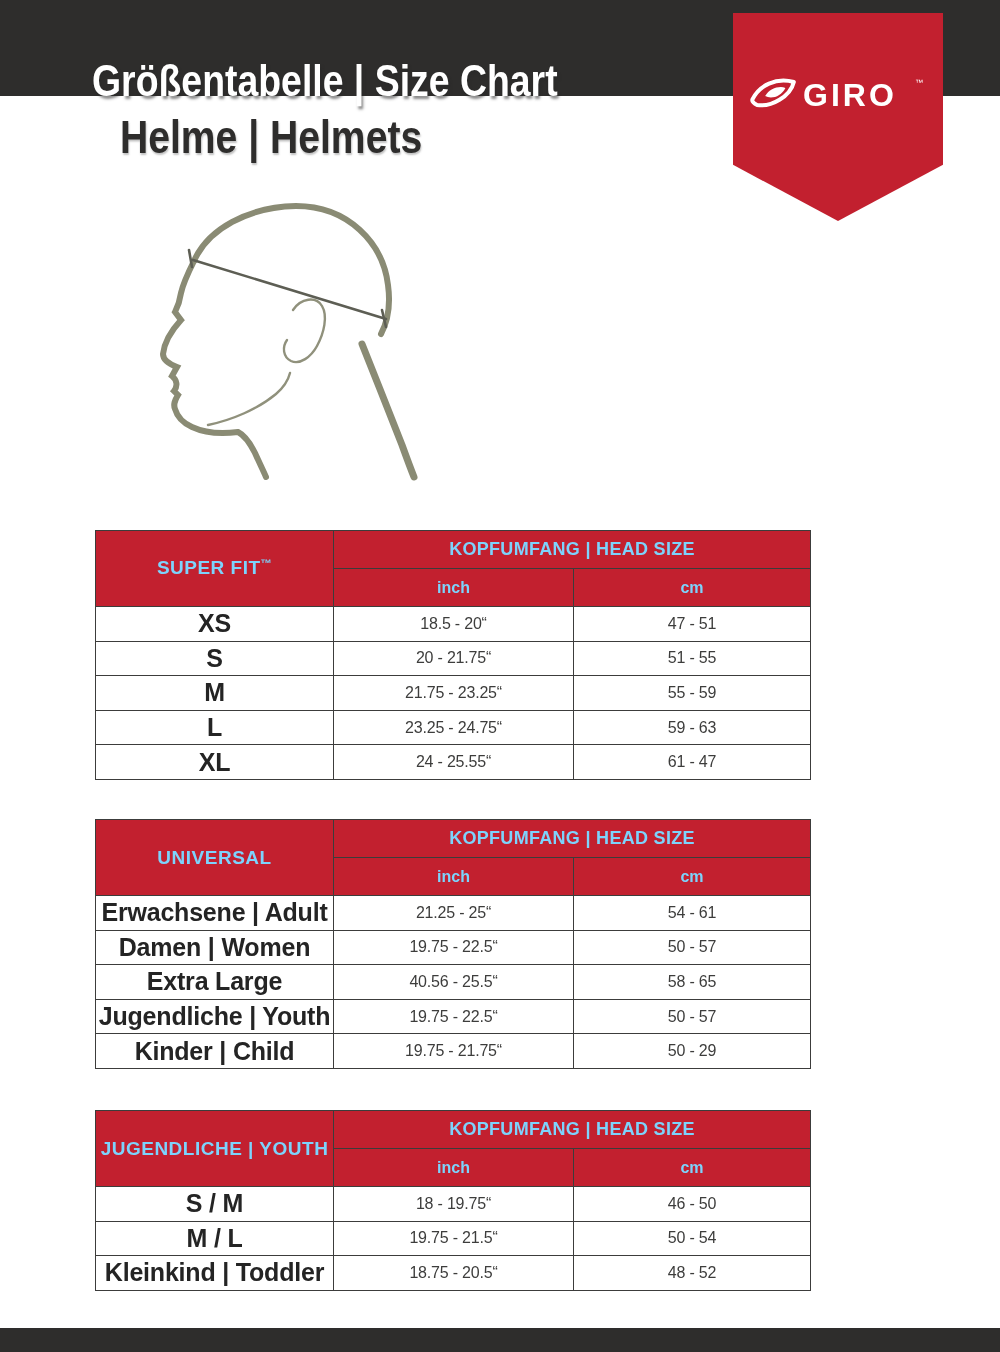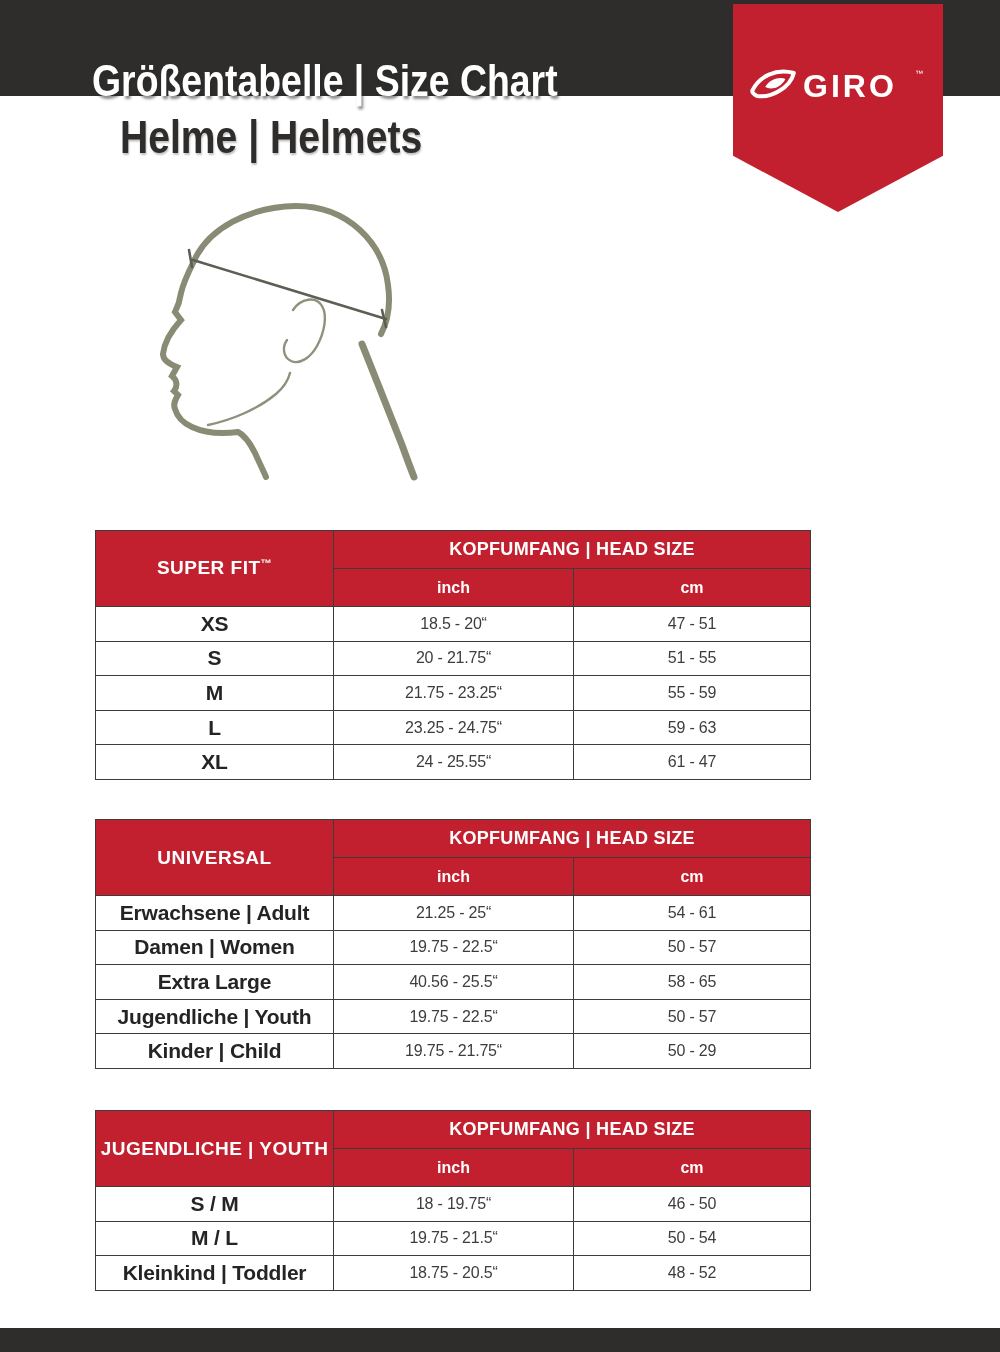--- a/index.html
+++ b/index.html
@@ -17,42 +17,42 @@
     text-shadow:2px 3px 3px rgba(40,40,40,.55);
   }
   .subtitle {
     position:absolute; left:120px; top:110px; z-index:3;
     font-size:46px; font-weight:bold; color:#2e2d2c; white-space:nowrap;
     transform:scaleX(.85); transform-origin:0 0;
     text-shadow:1px 2px 2px rgba(120,120,120,.45);
   }
 
   .ribbon {
-    position:absolute; left:733px; top:4px; width:210px; height:208px; z-index:4;
+    position:absolute; left:733px; top:13px; width:210px; height:208px; z-index:4;
     background:#c2202f;
     clip-path:polygon(0 0, 100% 0, 100% 73%, 50% 100%, 0 73%);
   }
   .logo-wrap { position:absolute; left:16px; top:58px; width:178px; height:46px; }
 
   .head-art { position:absolute; left:120px; top:183px; width:360px; height:310px; }
 
   table.size-table {
     position:absolute; left:95px; width:715px;
     border-collapse:collapse; table-layout:fixed;
   }
   .t1 { top:530px; } .t2 { top:819px; } .t3 { top:1110px; }
   .size-table th, .size-table td {
     border:1.6px solid #3c3c3b; text-align:center; vertical-align:middle; padding:0;
   }
-  .size-table thead th { background:#c2202f; color:#ffffff; font-weight:bold; }
+  .size-table thead th { background:#c2202f; color:#7dd3fc; font-weight:bold; }
   .group-cell { font-size:19px; letter-spacing:.5px;margin-top:44px; }
   .span-cell  { font-size:18px; height:37px; letter-spacing:.3px; }
   .unit-cell  { font-size:16px; height:37px; }
   .size-table tbody td { height:33.6px; background:#ffffff; }
-  td.lbl { font-weight:bold; font-size:21px; color:#242424; letter-spacing:-.2px; }
+  td.lbl { font-weight:bold; font-size:25px; color:#242424; letter-spacing:-.2px; }
   td.val { font-size:16px; color:#3d3d3c; letter-spacing:-.2px; }
   sup.tm { font-size:11px; }
 </style>
 </head>
 <body>
 
 <div class="topbar"></div>
 
 <div class="title">Größentabelle | Size Chart</div>
 <div class="subtitle">Helme | Helmets</div>

